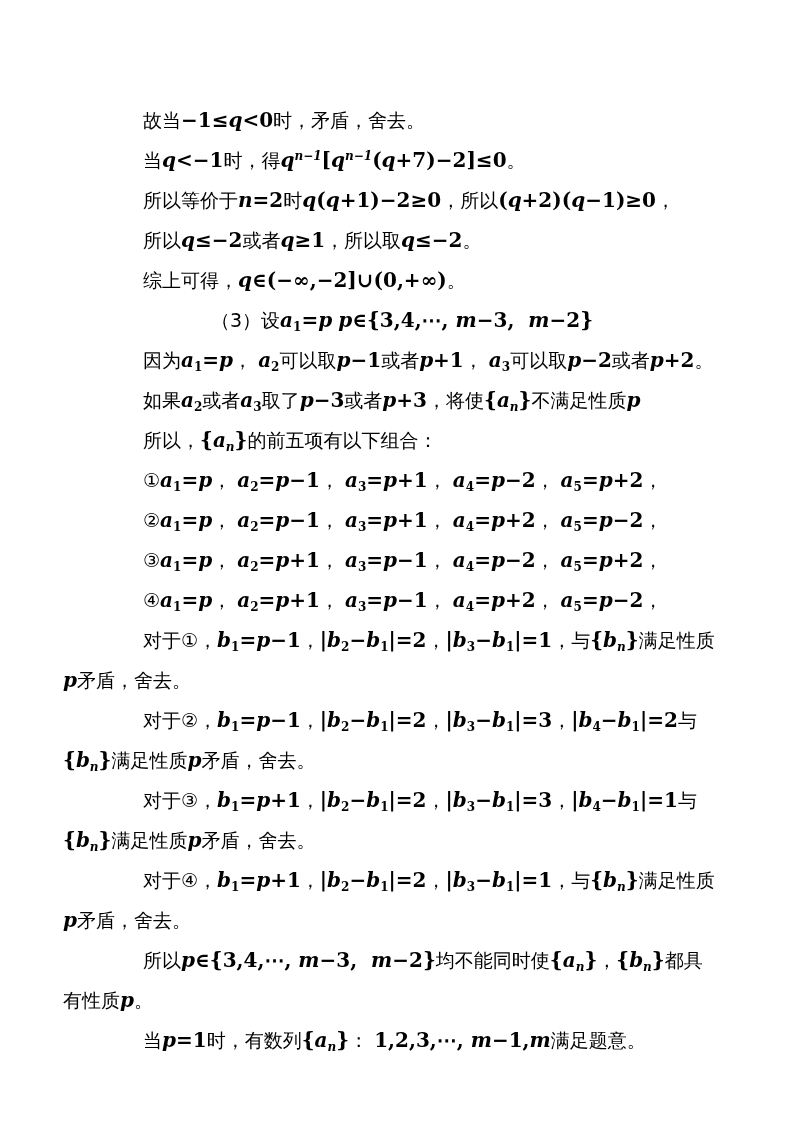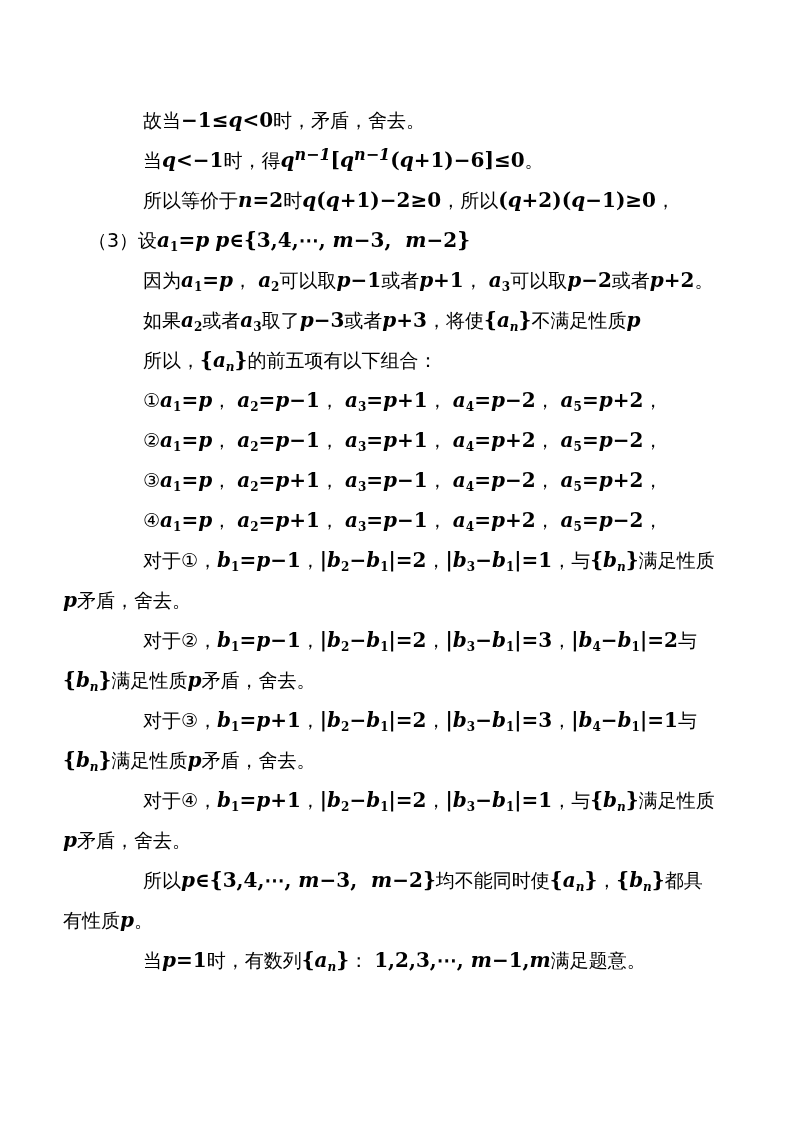--- a/index.html
+++ b/index.html
@@ -15,36 +15,38 @@
     font-family: "DejaVu Sans", sans-serif;
   }
   .para {
     margin: 0;
     line-height: 40px;
     font-size: 19px;
     white-space: pre-wrap;
     word-break: normal;
   }
   .ind-body { text-indent: 80px; }
-  .ind-sec  { text-indent: 25px; }
+  .ind-sec  { text-indent: 25px; text-align: center; }
   
   .r-t { font-family: "DejaVu Sans", sans-serif; font-size: 19px; }
   .r-n { font-family: "DejaVu Serif", serif; font-weight: 700; font-size: 20px; }
   .r-i { font-family: "DejaVu Serif", serif; font-weight: 700; font-style: italic; font-size: 20px; }
-  .sup { font-size: 16px; vertical-align: 7px; line-height: 0; }
+  .sup { font-size: 12px; vertical-align: 7px; line-height: 0; }
   .sub { font-size: 12px; vertical-align: -4px; line-height: 0; }
 </style>
 </head>
 <body>
 
 <div class="page">
   <div class="doc">
       <p class="para ind-body"><span class="r-t">故当</span><span class="r-n">−1≤</span><span class="r-i">q</span><span class="r-n">&lt;0</span><span class="r-t">时，矛盾，舍去。</span></p>
-      <p class="para ind-body"><span class="r-t">当</span><span class="r-i">q</span><span class="r-n">&lt;−1</span><span class="r-t">时，得</span><span class="r-i">q</span><span class="r-i sup">n−1</span><span class="r-n">[</span><span class="r-i">q</span><span class="r-i sup">n−1</span><span class="r-n">(</span><span class="r-i">q</span><span class="r-n">+1)−6]≤0</span><span class="r-t">。</span></p>
+      <p class="para ind-body"><span class="r-t">当</span><span class="r-i">q</span><span class="r-n">&lt;−1</span><span class="r-t">时，得</span><span class="r-i">q</span><span class="r-i sup">n−1</span><span class="r-n">[</span><span class="r-i">q</span><span class="r-i sup">n−1</span><span class="r-n">(</span><span class="r-i">q</span><span class="r-n">+7)−2]≤0</span><span class="r-t">。</span></p>
       <p class="para ind-body"><span class="r-t">所以等价于</span><span class="r-i">n</span><span class="r-n">=2</span><span class="r-t">时</span><span class="r-i">q</span><span class="r-n">(</span><span class="r-i">q</span><span class="r-n">+1)−2≥0</span><span class="r-t">，所以</span><span class="r-n">(</span><span class="r-i">q</span><span class="r-n">+2)(</span><span class="r-i">q</span><span class="r-n">−1)≥0</span><span class="r-t">，</span></p>
+      <p class="para ind-body"><span class="r-t">所以</span><span class="r-i">q</span><span class="r-n">≤−2</span><span class="r-t">或者</span><span class="r-i">q</span><span class="r-n">≥1</span><span class="r-t">，所以取</span><span class="r-i">q</span><span class="r-n">≤−2</span><span class="r-t">。</span></p>
+      <p class="para ind-body"><span class="r-t">综上可得，</span><span class="r-i">q</span><span class="r-n">∈(−∞,−2]∪(0,+∞)</span><span class="r-t">。</span></p>
       <p class="para ind-sec"><span class="r-t">（3）设</span><span class="r-i">a</span><span class="r-n sub">1</span><span class="r-n">=</span><span class="r-i">p</span><span class="r-t"> </span><span class="r-i">p</span><span class="r-n">∈{3,4,⋯, </span><span class="r-i">m</span><span class="r-n">−3,  </span><span class="r-i">m</span><span class="r-n">−2}</span></p>
       <p class="para ind-body"><span class="r-t">因为</span><span class="r-i">a</span><span class="r-n sub">1</span><span class="r-n">=</span><span class="r-i">p</span><span class="r-t">， </span><span class="r-i">a</span><span class="r-n sub">2</span><span class="r-t">可以取</span><span class="r-i">p</span><span class="r-n">−1</span><span class="r-t">或者</span><span class="r-i">p</span><span class="r-n">+1</span><span class="r-t">， </span><span class="r-i">a</span><span class="r-n sub">3</span><span class="r-t">可以取</span><span class="r-i">p</span><span class="r-n">−2</span><span class="r-t">或者</span><span class="r-i">p</span><span class="r-n">+2</span><span class="r-t">。</span></p>
       <p class="para ind-body"><span class="r-t">如果</span><span class="r-i">a</span><span class="r-n sub">2</span><span class="r-t">或者</span><span class="r-i">a</span><span class="r-n sub">3</span><span class="r-t">取了</span><span class="r-i">p</span><span class="r-n">−3</span><span class="r-t">或者</span><span class="r-i">p</span><span class="r-n">+3</span><span class="r-t">，将使</span><span class="r-n">{</span><span class="r-i">a</span><span class="r-i sub">n</span><span class="r-n">}</span><span class="r-t">不满足性质</span><span class="r-i">p</span></p>
       <p class="para ind-body"><span class="r-t">所以，</span><span class="r-n">{</span><span class="r-i">a</span><span class="r-i sub">n</span><span class="r-n">}</span><span class="r-t">的前五项有以下组合：</span></p>
       <p class="para ind-body"><span class="r-t">①</span><span class="r-i">a</span><span class="r-n sub">1</span><span class="r-n">=</span><span class="r-i">p</span><span class="r-t">， </span><span class="r-i">a</span><span class="r-n sub">2</span><span class="r-n">=</span><span class="r-i">p</span><span class="r-n">−1</span><span class="r-t">， </span><span class="r-i">a</span><span class="r-n sub">3</span><span class="r-n">=</span><span class="r-i">p</span><span class="r-n">+1</span><span class="r-t">， </span><span class="r-i">a</span><span class="r-n sub">4</span><span class="r-n">=</span><span class="r-i">p</span><span class="r-n">−2</span><span class="r-t">， </span><span class="r-i">a</span><span class="r-n sub">5</span><span class="r-n">=</span><span class="r-i">p</span><span class="r-n">+2</span><span class="r-t">，</span></p>
       <p class="para ind-body"><span class="r-t">②</span><span class="r-i">a</span><span class="r-n sub">1</span><span class="r-n">=</span><span class="r-i">p</span><span class="r-t">， </span><span class="r-i">a</span><span class="r-n sub">2</span><span class="r-n">=</span><span class="r-i">p</span><span class="r-n">−1</span><span class="r-t">， </span><span class="r-i">a</span><span class="r-n sub">3</span><span class="r-n">=</span><span class="r-i">p</span><span class="r-n">+1</span><span class="r-t">， </span><span class="r-i">a</span><span class="r-n sub">4</span><span class="r-n">=</span><span class="r-i">p</span><span class="r-n">+2</span><span class="r-t">， </span><span class="r-i">a</span><span class="r-n sub">5</span><span class="r-n">=</span><span class="r-i">p</span><span class="r-n">−2</span><span class="r-t">，</span></p>
       <p class="para ind-body"><span class="r-t">③</span><span class="r-i">a</span><span class="r-n sub">1</span><span class="r-n">=</span><span class="r-i">p</span><span class="r-t">， </span><span class="r-i">a</span><span class="r-n sub">2</span><span class="r-n">=</span><span class="r-i">p</span><span class="r-n">+1</span><span class="r-t">， </span><span class="r-i">a</span><span class="r-n sub">3</span><span class="r-n">=</span><span class="r-i">p</span><span class="r-n">−1</span><span class="r-t">， </span><span class="r-i">a</span><span class="r-n sub">4</span><span class="r-n">=</span><span class="r-i">p</span><span class="r-n">−2</span><span class="r-t">， </span><span class="r-i">a</span><span class="r-n sub">5</span><span class="r-n">=</span><span class="r-i">p</span><span class="r-n">+2</span><span class="r-t">，</span></p>
       <p class="para ind-body"><span class="r-t">④</span><span class="r-i">a</span><span class="r-n sub">1</span><span class="r-n">=</span><span class="r-i">p</span><span class="r-t">， </span><span class="r-i">a</span><span class="r-n sub">2</span><span class="r-n">=</span><span class="r-i">p</span><span class="r-n">+1</span><span class="r-t">， </span><span class="r-i">a</span><span class="r-n sub">3</span><span class="r-n">=</span><span class="r-i">p</span><span class="r-n">−1</span><span class="r-t">， </span><span class="r-i">a</span><span class="r-n sub">4</span><span class="r-n">=</span><span class="r-i">p</span><span class="r-n">+2</span><span class="r-t">， </span><span class="r-i">a</span><span class="r-n sub">5</span><span class="r-n">=</span><span class="r-i">p</span><span class="r-n">−2</span><span class="r-t">，</span></p>
       <p class="para ind-body"><span class="r-t">对于①，</span><span class="r-i">b</span><span class="r-n sub">1</span><span class="r-n">=</span><span class="r-i">p</span><span class="r-n">−1</span><span class="r-t">，</span><span class="r-n">|</span><span class="r-i">b</span><span class="r-n sub">2</span><span class="r-n">−</span><span class="r-i">b</span><span class="r-n sub">1</span><span class="r-n">|=2</span><span class="r-t">，</span><span class="r-n">|</span><span class="r-i">b</span><span class="r-n sub">3</span><span class="r-n">−</span><span class="r-i">b</span><span class="r-n sub">1</span><span class="r-n">|=1</span><span class="r-t">，与</span><span class="r-n">{</span><span class="r-i">b</span><span class="r-i sub">n</span><span class="r-n">}</span><span class="r-t">满足性质</span><span class="r-i">p</span><span class="r-t">矛盾，舍去。</span></p>
       <p class="para ind-body"><span class="r-t">对于②，</span><span class="r-i">b</span><span class="r-n sub">1</span><span class="r-n">=</span><span class="r-i">p</span><span class="r-n">−1</span><span class="r-t">，</span><span class="r-n">|</span><span class="r-i">b</span><span class="r-n sub">2</span><span class="r-n">−</span><span class="r-i">b</span><span class="r-n sub">1</span><span class="r-n">|=2</span><span class="r-t">，</span><span class="r-n">|</span><span class="r-i">b</span><span class="r-n sub">3</span><span class="r-n">−</span><span class="r-i">b</span><span class="r-n sub">1</span><span class="r-n">|=3</span><span class="r-t">，</span><span class="r-n">|</span><span class="r-i">b</span><span class="r-n sub">4</span><span class="r-n">−</span><span class="r-i">b</span><span class="r-n sub">1</span><span class="r-n">|=2</span><span class="r-t">与</span><span class="r-n">{</span><span class="r-i">b</span><span class="r-i sub">n</span><span class="r-n">}</span><span class="r-t">满足性质</span><span class="r-i">p</span><span class="r-t">矛盾，舍去。</span></p>

